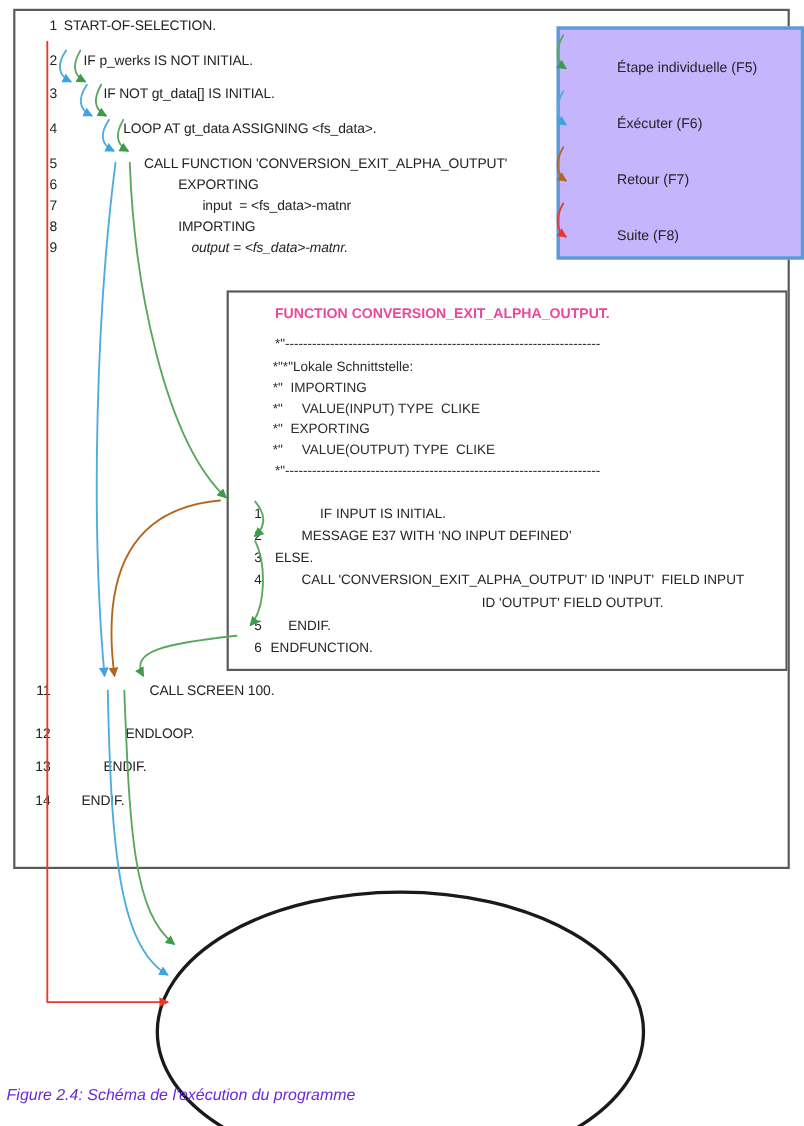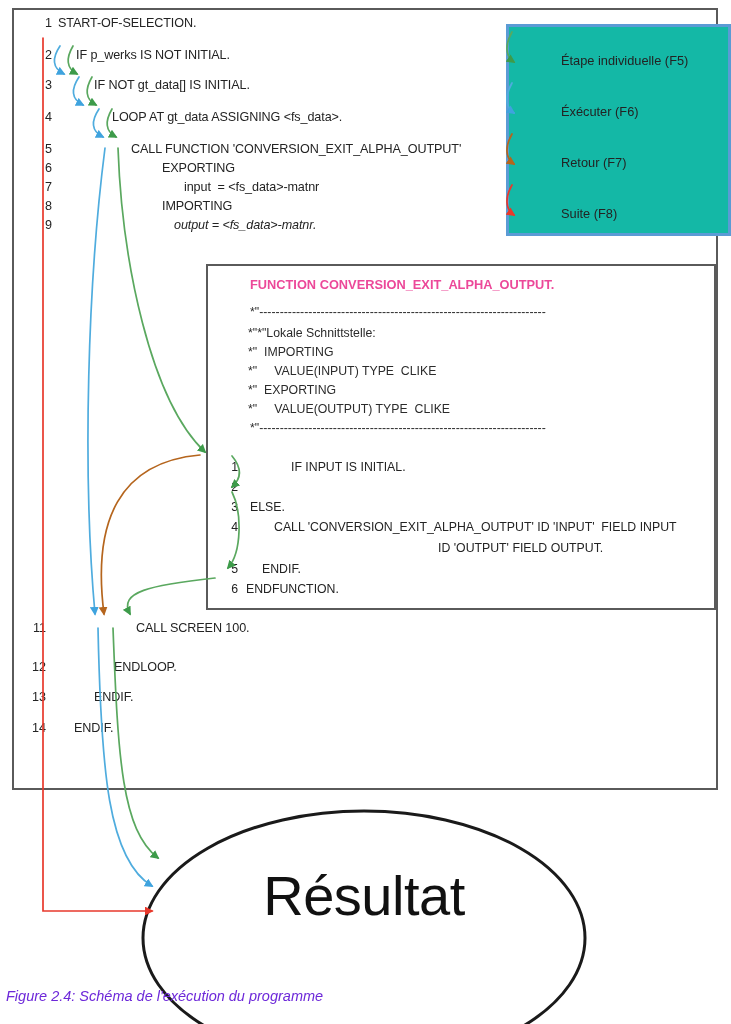--- a/index.html
+++ b/index.html
@@ -96,21 +96,21 @@
 
   
   .legend {
     position: absolute;
     left: 492px;
     top: 14px;
     width: 225px;
     height: 212px;
     border: 3px solid #5b9bd5;
     box-sizing: border-box;
-    background: #14b8a6;
+    background: #c4b5fd;
   }
   .legend-label {
     position: absolute;
     left: 52px;
     font-family: "Liberation Sans", sans-serif;
     font-size: 12.8px;
     color: #232323;
     white-space: pre;
   }
 
@@ -210,32 +210,32 @@
       <span class="fn-cmt" style="left:42px; top:155px;">*"----------------------------------------------------------------------</span>
 
       <span class="fn-lnum" style="left:14px; top:194px;">1</span>
       <span class="fn-lnum" style="left:14px; top:214px;">2</span>
       <span class="fn-lnum" style="left:14px; top:234px;">3</span>
       <span class="fn-lnum" style="left:14px; top:254px;">4</span>
       <span class="fn-lnum" style="left:14px; top:296px;">5</span>
       <span class="fn-lnum" style="left:14px; top:316px;">6</span>
 
       <span class="fn-code" style="left:46px; top:194px;margin-left:37px;">IF INPUT IS INITIAL.</span>
+      <span class="fn-code" style="left:66px; top:214px;">MESSAGE E37 WITH ‘NO INPUT DEFINED’</span>
       <span class="fn-code" style="left:42px; top:234px;">ELSE.</span>
       <span class="fn-code" style="left:66px; top:254px;">CALL 'CONVERSION_EXIT_ALPHA_OUTPUT' ID 'INPUT'  FIELD INPUT</span>
       <span class="fn-code" style="left:230px;top:275px;">ID 'OUTPUT' FIELD OUTPUT.</span>
       <span class="fn-code" style="left:54px; top:296px;">ENDIF.</span>
       <span class="fn-code" style="left:38px; top:316px;">ENDFUNCTION.</span>
     </div>
   </div>
 
   <svg class="result-ellipse" viewBox="0 0 448 260">
     <ellipse cx="224" cy="130" rx="221" ry="127" fill="#ffffff" stroke="#1a1a1a" stroke-width="3"></ellipse>
   </svg>
-  <div class="result-text">Résultat</div>
 
   <div class="caption">Figure 2.4: Schéma de l'exécution du programme</div>
 
   <svg class="arrows" viewBox="0 0 731 1024">
     <defs>
       <marker id="ah-green" viewBox="0 0 10 10" refX="8" refY="5" markerWidth="5.2" markerHeight="5.2" orient="auto-start-reverse">
         <path d="M 0 0 L 10 5 L 0 10 z" fill="#3d9b4a"></path>
       </marker>
       <marker id="ah-blue" viewBox="0 0 10 10" refX="8" refY="5" markerWidth="5.2" markerHeight="5.2" orient="auto-start-reverse">
         <path d="M 0 0 L 10 5 L 0 10 z" fill="#3fa3de"></path>

